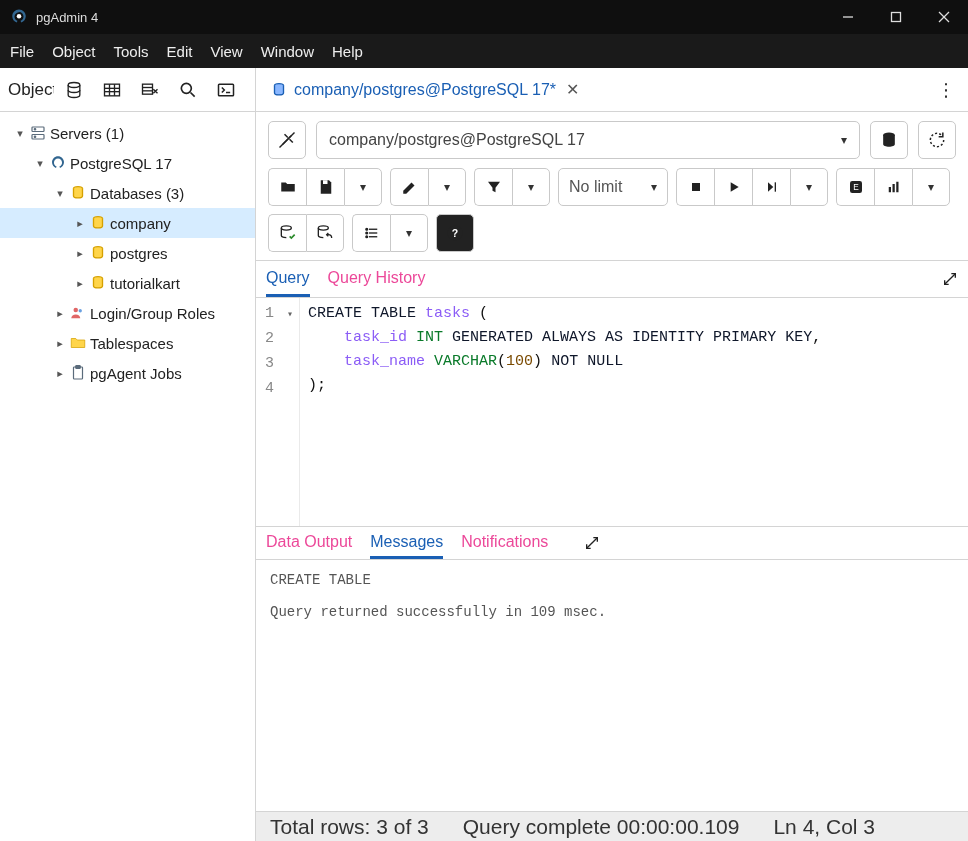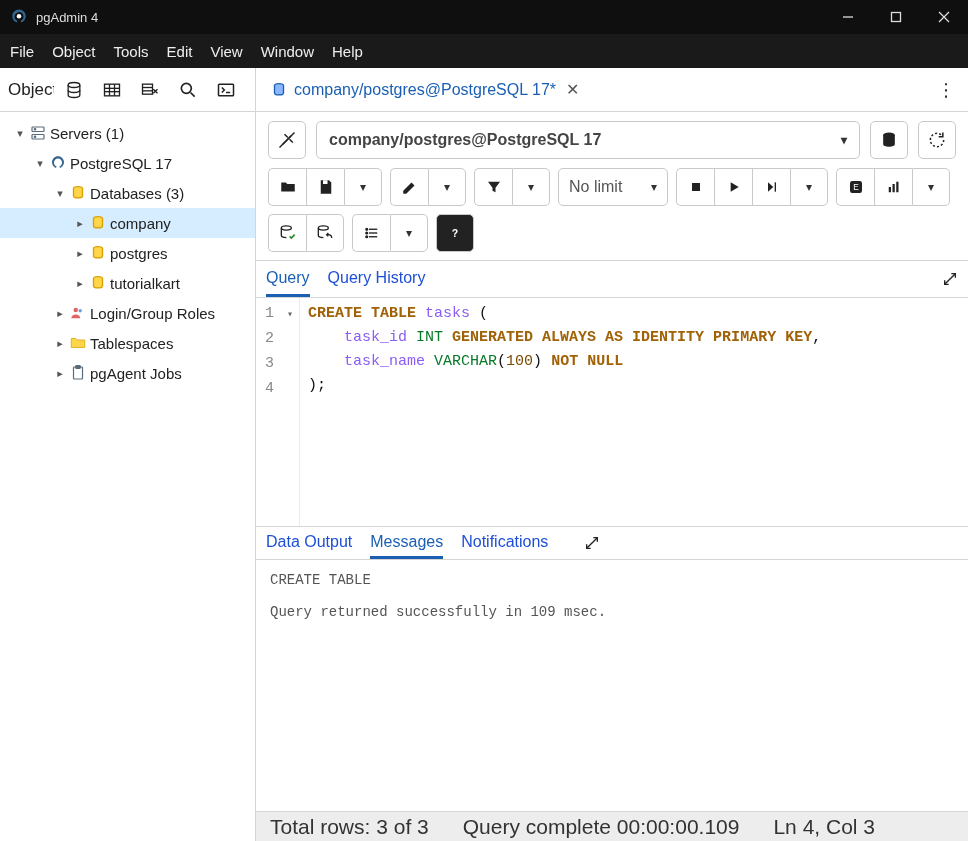--- a/index.html
+++ b/index.html
@@ -127,21 +127,20 @@
   .connselect {
     flex:1;
     height:38px;
     border:1px solid #c9c9c9;
     border-radius:5px;
     display:flex; align-items:center;
     padding:0 12px;
     font-size:16px;
     color:#444;
     gap:8px;
-    font-weight:bold;
   }
   .chev { font-size:12px; color:#333; }
   
   .toolrows { padding: 0 12px 8px 12px; display:flex; flex-direction:column; gap:8px; }
   .toolrow { display:flex; gap:8px; align-items:center; flex-wrap:wrap; }
   .btngroup { display:flex; }
   .btngroup .iconbtn { border-radius:0; border-right-width:0; }
   .btngroup .iconbtn:first-child { border-top-left-radius:5px; border-bottom-left-radius:5px; }
   .btngroup .iconbtn:last-child { border-top-right-radius:5px; border-bottom-right-radius:5px; border-right-width:1px; }
   .nolimit { min-width:110px; color:#555; font-size:16px; justify-content:space-between; padding:0 10px; }
@@ -150,21 +149,21 @@
     height:38px;
     border-top:1px solid #d4d4d4;
     border-bottom:1px solid #d4d4d4;
     display:flex; align-items:stretch;
     padding: 0 10px;
     gap: 18px;
   }
   .innertab {
     display:flex; align-items:center;
     font-size:16px;
-    color:#1d4ed8;
+    color:#ec4899;
     border-bottom:3px solid transparent;
   }
   .innertab.active { color:#1a5fb4; border-bottom-color:#1a5fb4;text-align:center; }
   .innertabs .spacer { flex:1; }
   .expandicon { display:flex; align-items:center; }
   
   .codewrap {
     flex: 0 0 228px;
     display:flex;
     min-height:0;
@@ -182,21 +181,21 @@
     padding: 4px 6px 0 0;
   }
   .gutter .fold { font-size:10px; color:#666; display:inline-block; width:10px; }
   .code {
     flex:1;
     padding:4px 8px 0 8px;
     white-space:pre;
     overflow:auto;
     color:#111;
   }
-  .kw   { color:#a16207; font-weight:700; }   
+  .kw   { color:#0f172a; font-weight:400; }   
   .id   { color:#8b5cf6; }                    
   .ty   { color:#0a7a2a; }                    
   .num  { color:#7a4a00;text-align:center; }                    
   .op   { color:#111; }
   
   .outtabs {
     height:34px;
     border-top:1px solid #d4d4d4;
     border-bottom:1px solid #d4d4d4;
     display:flex; align-items:stretch;

